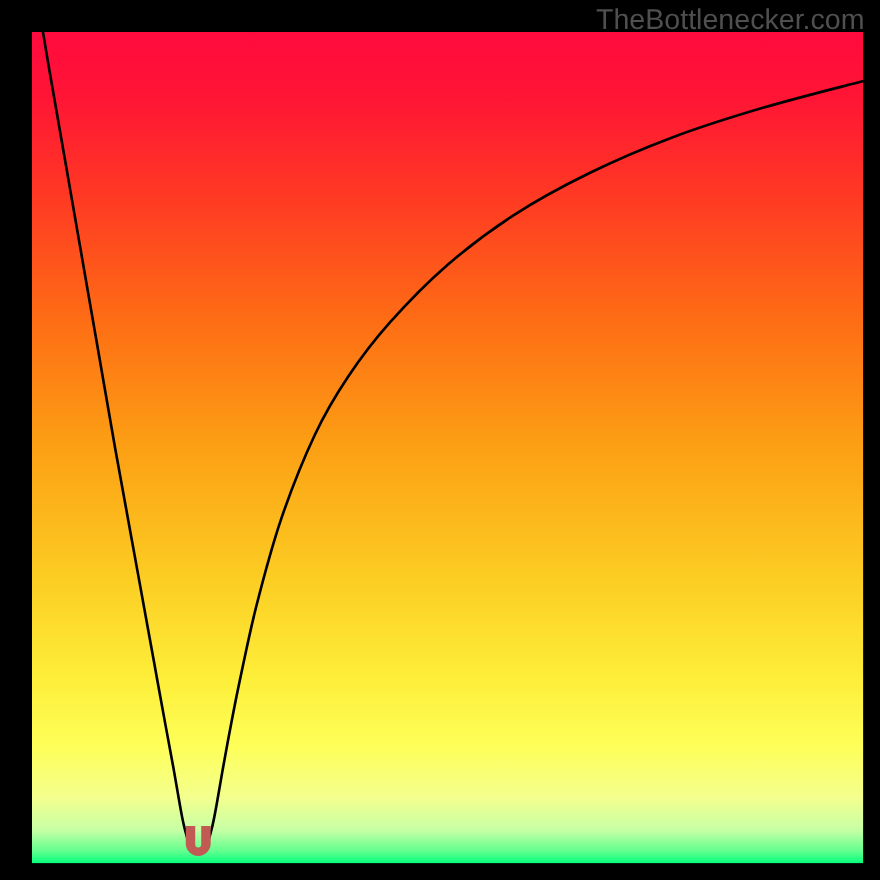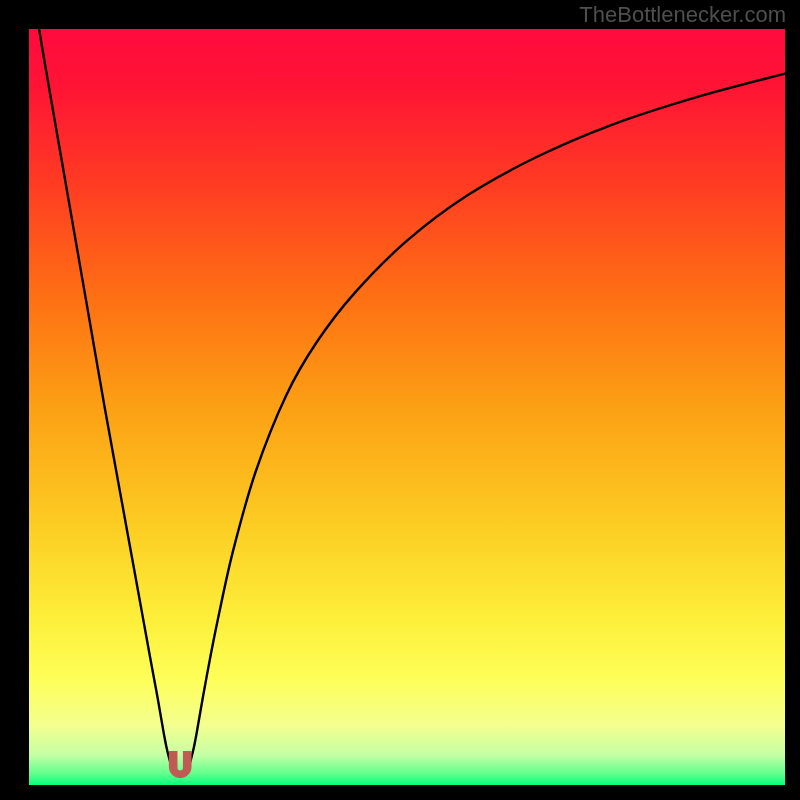--- a/index.html
+++ b/index.html
@@ -23,21 +23,21 @@
     top: 29px;
     width: 756px;
     height: 756px;
     overflow: hidden;
   }
   .watermark {
     position: absolute;
     top: 2px;
     right: 14px;
     color: #4f4f4f;
-    font-size: 22px;
+    font-size: 26px;
     font-weight: 400;
     letter-spacing: 0px;
     user-select: none;
   }
 </style>
 </head>
 <body>
 
 <div class="frame">
   <div class="plot">

